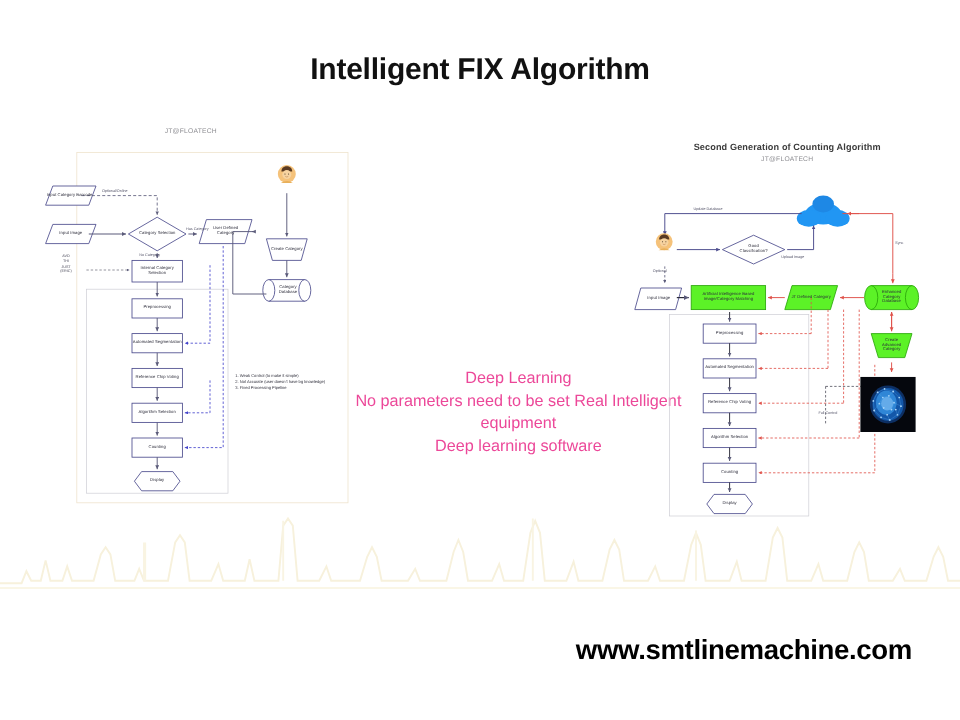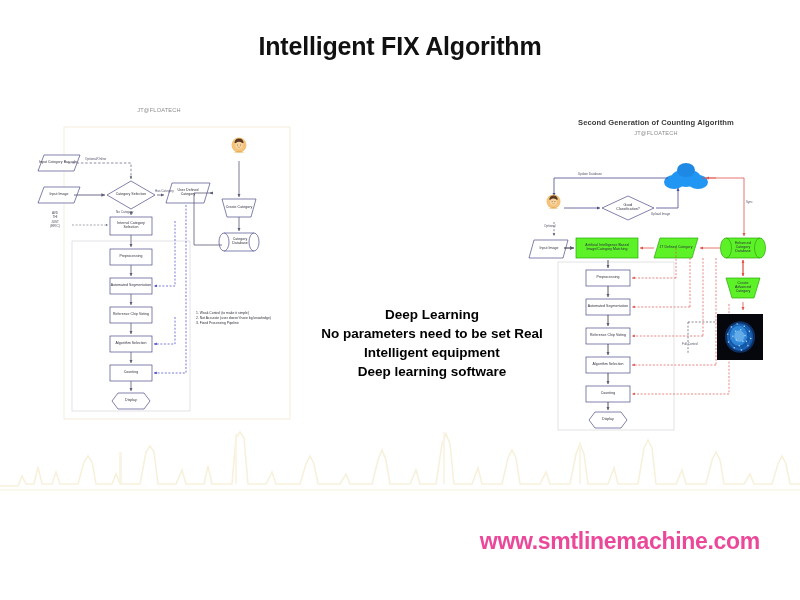--- a/index.html
+++ b/index.html
@@ -6,38 +6,38 @@
   html,body { width:800px; height:600px; }
   body {
     background:#ffffff;
     font-family:"Liberation Sans", sans-serif;
     position:relative;
     overflow:hidden;
   }
 
   
   .slide-title {
-    position:absolute; left:0; top:32px; width:800px;
+    position:absolute; left:0; top:44px; width:800px;
     text-align:center;
     font-size:25px; font-weight:bold; color:#111111;
     letter-spacing:-0.2px;
   }
 
   
   .site-url {
     position:absolute; right:40px; top:528px;
     font-size:23px; font-weight:bold; color:#6a23d6;
     letter-spacing:-0.3px;
   }
 
   
   .center-msg {
     position:absolute; left:296px; top:305px; width:272px;
-    text-align:center; font-size:13.5px; font-weight:bold;
-    color:#000000; line-height:1.42;
+    text-align:center; font-size:13.5px; font-weight:normal;
+    color:#ec4899; line-height:1.42;
   }
 
   
   .skyline { position:absolute; left:0; bottom:108px; width:800px; height:70px; pointer-events:none; }
 
   
   .diagram { position:absolute; }
   #diagram-left  { left:24px;  top:104px; width:270px; height:330px; }
   #diagram-right { left:520px; top:118px; width:272px; height:322px; }
 
@@ -360,13 +360,13 @@
     <div class="nlabel" style="left:71px; top:268px; width:34px; height:16px;">Display</div>
 
     <div class="elabel" style="left:58px; top:28px;">Update Database</div>
     <div class="elabel" style="left:131px; top:68px;">Upload Image</div>
     <div class="elabel" style="left:226px; top:56px;">Sync</div>
     <div class="elabel" style="left:24px; top:80px;">Optional</div>
     <div class="elabel" style="left:162px; top:198px;">Full Control</div>
   </div>
 </div>
 
-<div class="site-url" style="color: #ec4899;">www.smtlinemachine.com</div>
+<div class="site-url" style="color: #000000;">www.smtlinemachine.com</div>
 
 </body></html>

